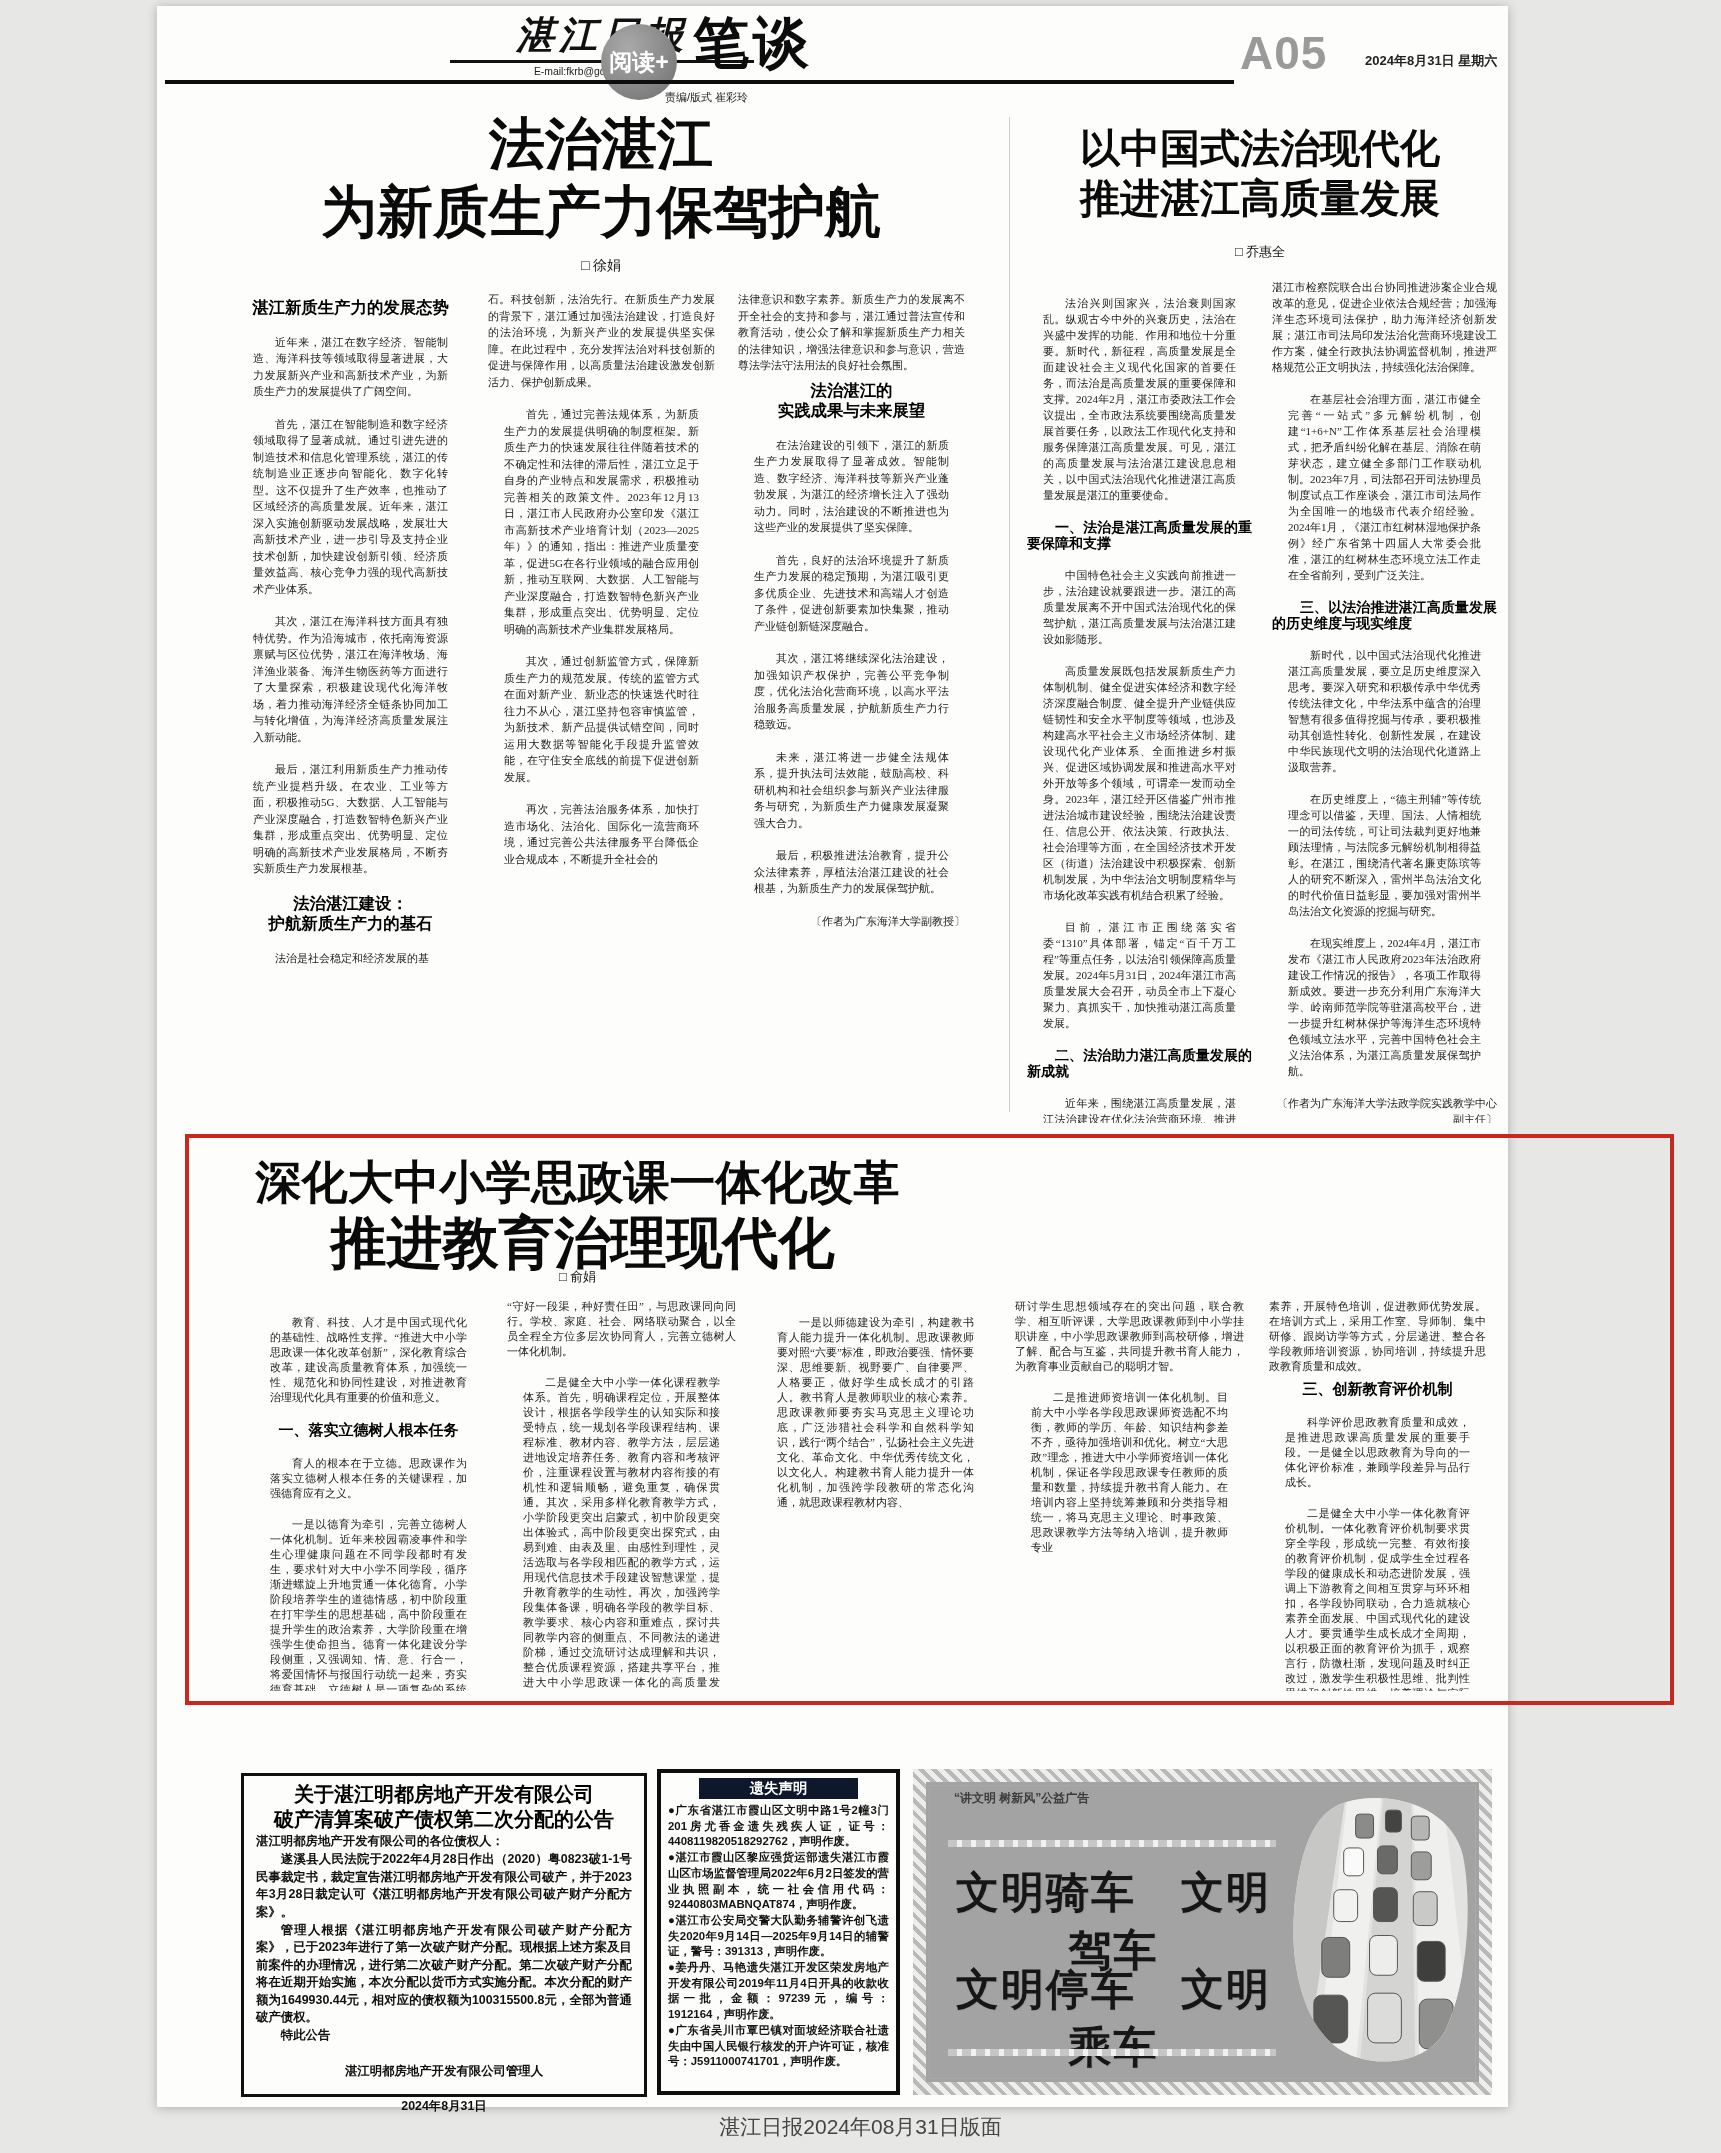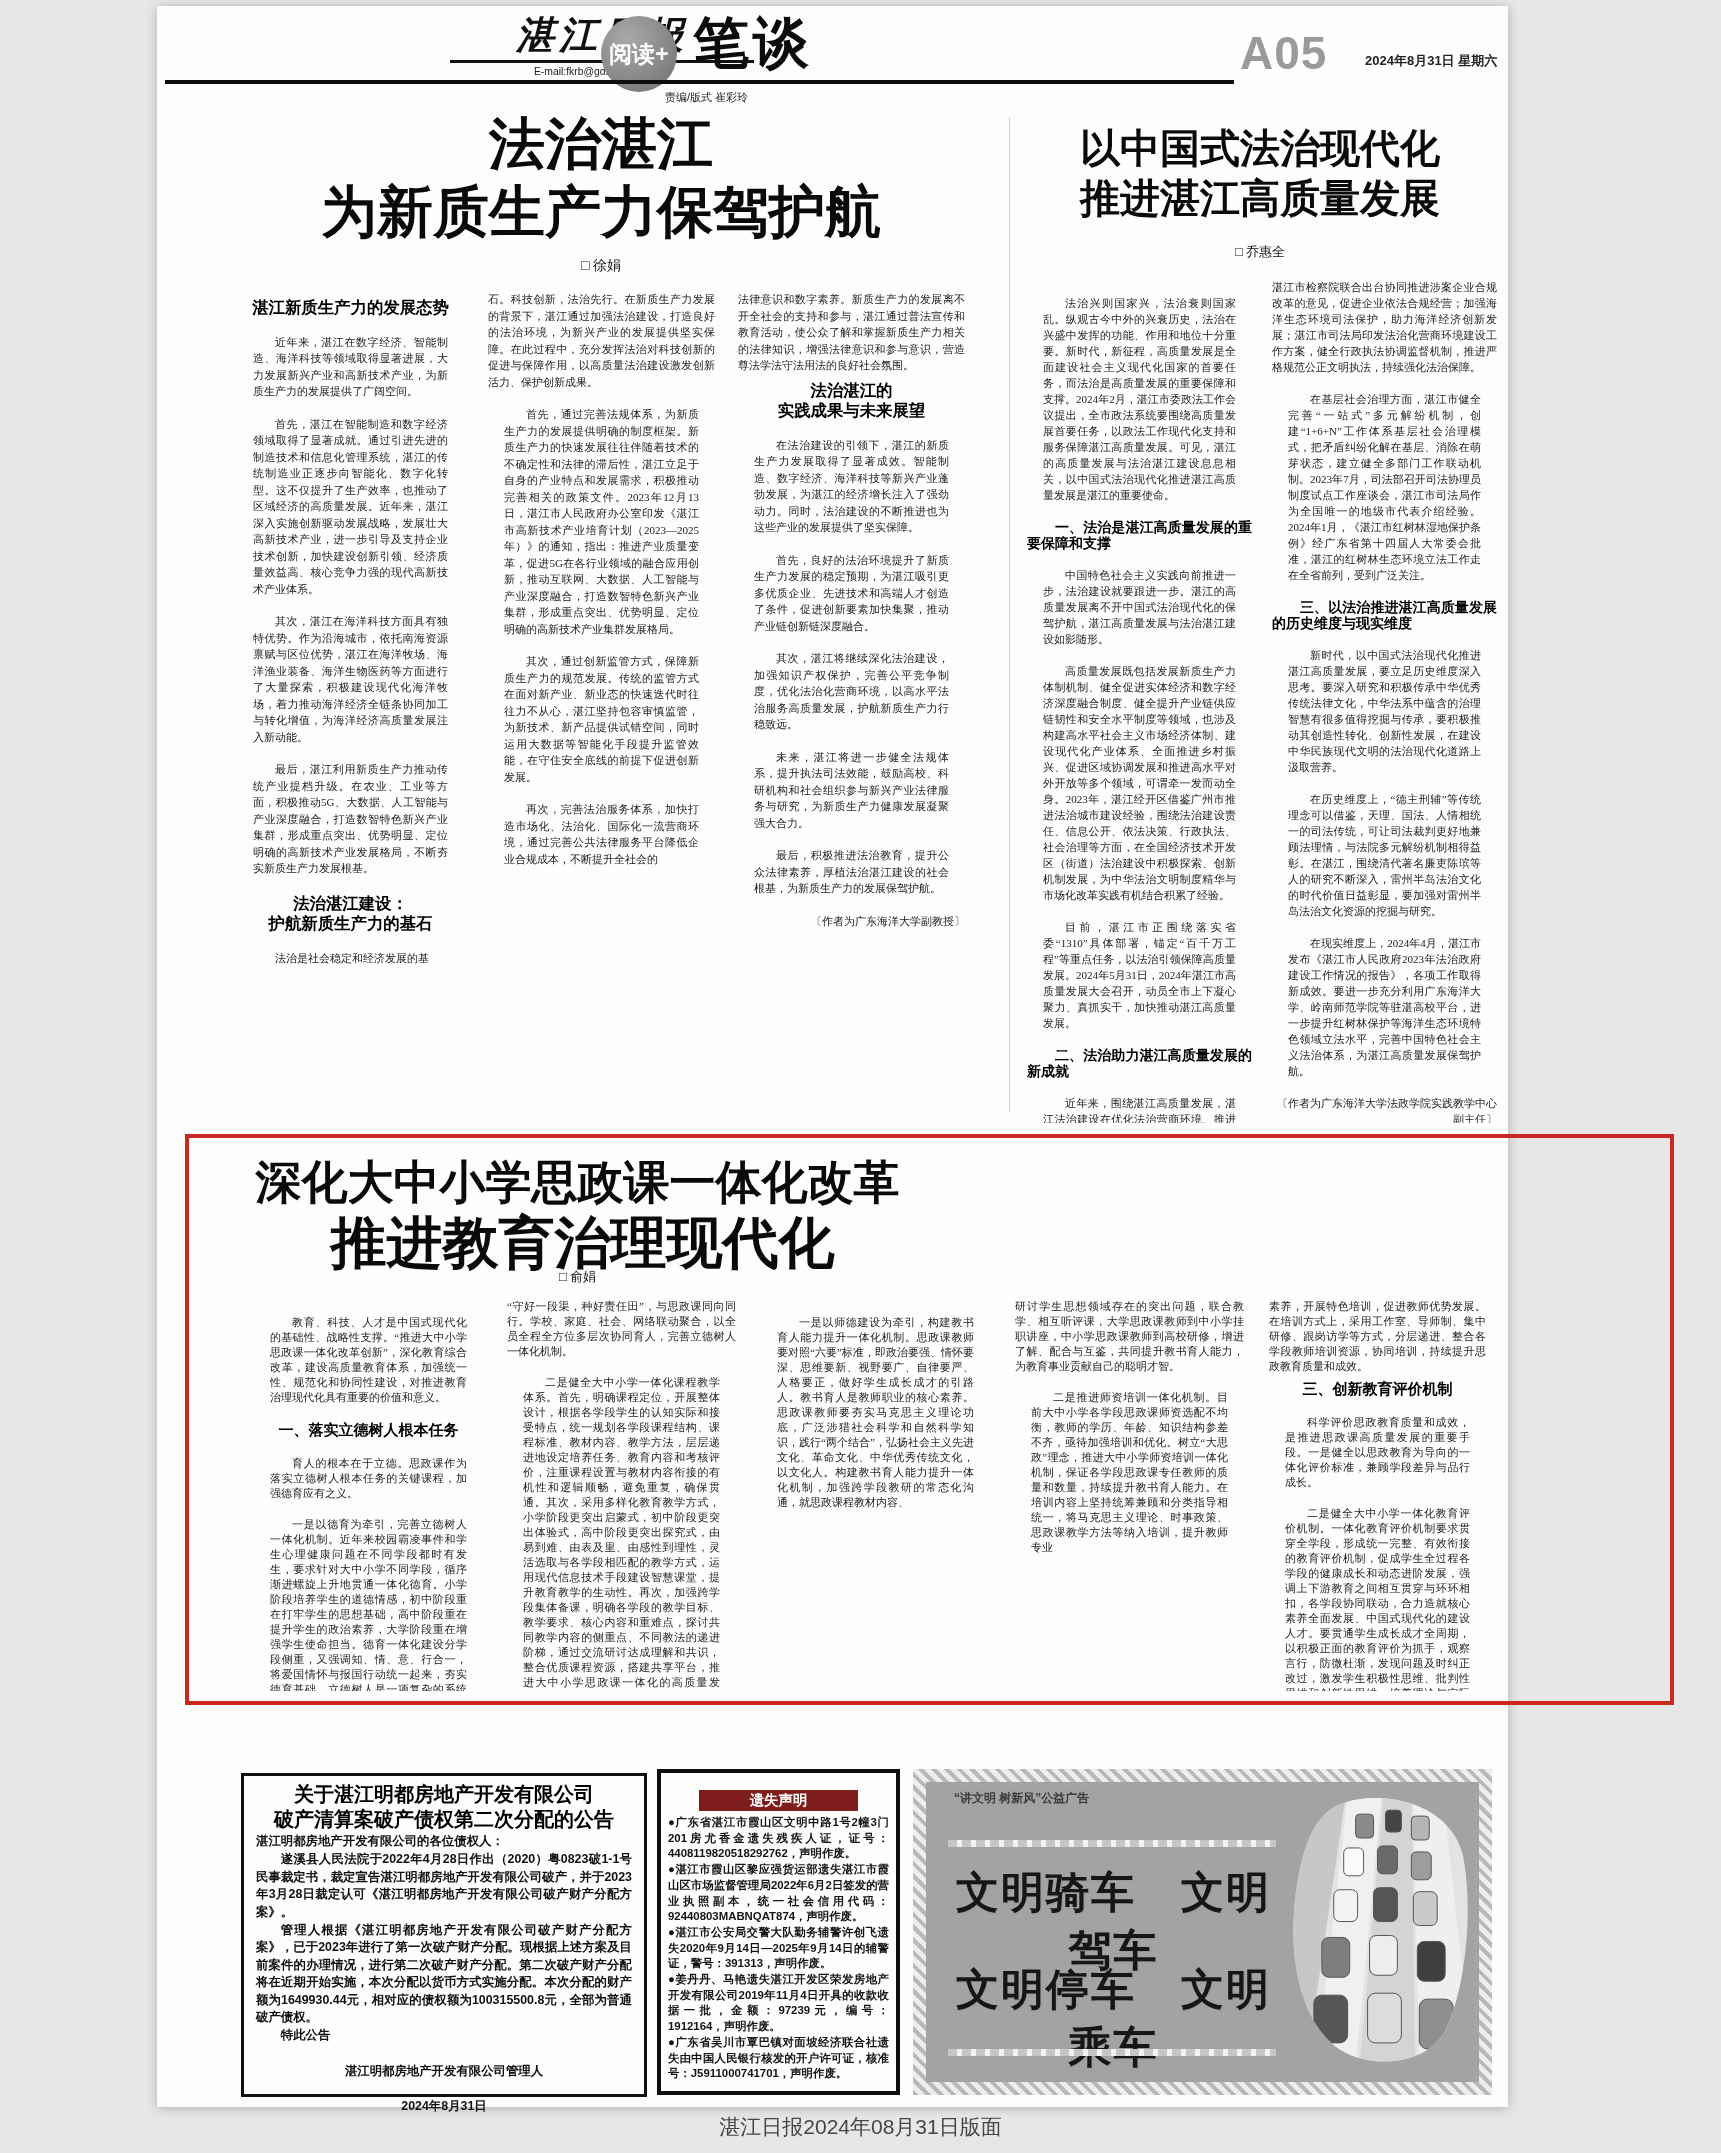--- a/index.html
+++ b/index.html
@@ -7,24 +7,24 @@
           font-family:"Liberation Serif", serif;}
   .abs{position:absolute;}
   #page{left:157px;top:6px;width:1351px;height:2101px;background:#fdfdfc;
         box-shadow:0 1px 10px rgba(0,0,0,.25);}
   
   .logo-script{left:450px;top:10px;width:304px;text-align:center;font-style:italic;
                font-weight:900;font-size:38px;letter-spacing:5px;color:#111;}
   .logo-rule{left:450px;top:60px;width:304px;height:3px;background:#111;}
   .logo-email{left:450px;top:66px;width:304px;text-align:center;font-size:10.4px;
               font-family:"Liberation Sans",sans-serif;color:#222;}
-  .badge{left:601px;top:16px;width:76px;height:76px;border-radius:50%;
+  .badge{left:601px;top:24px;width:76px;height:76px;border-radius:50%;
          background:radial-gradient(circle at 35% 30%,#a9a9a9,#6f6f6f);
          color:#fff;display:flex;align-items:center;justify-content:center;
-         font-family:Liberation Mono, monospace;font-weight:700;font-size:23px;}
+         font-family:Liberation Sans, sans-serif;font-weight:700;font-size:23px;}
   .sec-title{left:693px;top:6px;font-family:"Liberation Sans",sans-serif;
              font-weight:900;font-size:56px;color:#0c0c0c;letter-spacing:4px;}
   .editor-line{left:597px;top:90px;width:219px;text-align:center;font-size:11px;
                font-family:"Liberation Sans",sans-serif;color:#222;}
   .mast-rule{left:165px;top:80px;width:1069px;height:4px;background:#0d0d0d;}
   .pageno{left:1240px;top:26px;font-family:"Liberation Sans",sans-serif;
           font-weight:900;font-size:46px;color:#9a9a9a;letter-spacing:1px;}
   .dateline{left:1365px;top:52px;font-family:"Liberation Sans",sans-serif;
             font-weight:700;font-size:13px;color:#222;}
   
@@ -53,21 +53,21 @@
   #notice{left:241px;top:1773px;width:406px;height:324px;border:3px solid #101010;
           box-sizing:border-box;padding:6px 12px;font-family:"Liberation Sans",sans-serif;}
   #notice .ntitle{text-align:center;font-weight:900;font-size:20px;line-height:1.25;color:#000;}
   #notice .nbody p{margin:1px 0;font-size:12.4px;line-height:17.4px;font-weight:600;
                    text-align:justify;color:#111;}
   #notice .nbody p.ind{text-indent:2em;}
   #notice .sign{text-align:center;font-size:12.4px;font-weight:600;margin-top:18px;color:#111;}
   
   #classified{left:657px;top:1769px;width:243px;height:326px;border:4px solid #0e0e0e;
               box-sizing:border-box;padding:5px 7px;font-family:"Liberation Sans",sans-serif;}
-  #classified .chead{width:159px;margin:12px auto 4px auto;background:#7f1d1d;color:#fff;
+  #classified .chead{width:159px;margin:0 auto 4px auto;background:#0f172a;color:#fff;
                      text-align:center;font-weight:700;font-size:14.4px;padding:1px 0;}
   #classified p{margin:0;font-size:11.4px;line-height:15.7px;font-weight:600;
                 text-align:justify;color:#141414;}
   
   #ad{left:913px;top:1769px;width:579px;height:326px;box-sizing:border-box;
       border:13px solid transparent;
       border-image:repeating-linear-gradient(45deg,#b9b9b9 0 4px,#ededec 4px 9px) 13;
       background:#a3a3a3;}
   #ad .inner{position:absolute;inset:3px;border:1px solid #a8a8a8;}
   .ad-head{position:absolute;left:28px;top:8px;font-family:"Liberation Sans",sans-serif;

